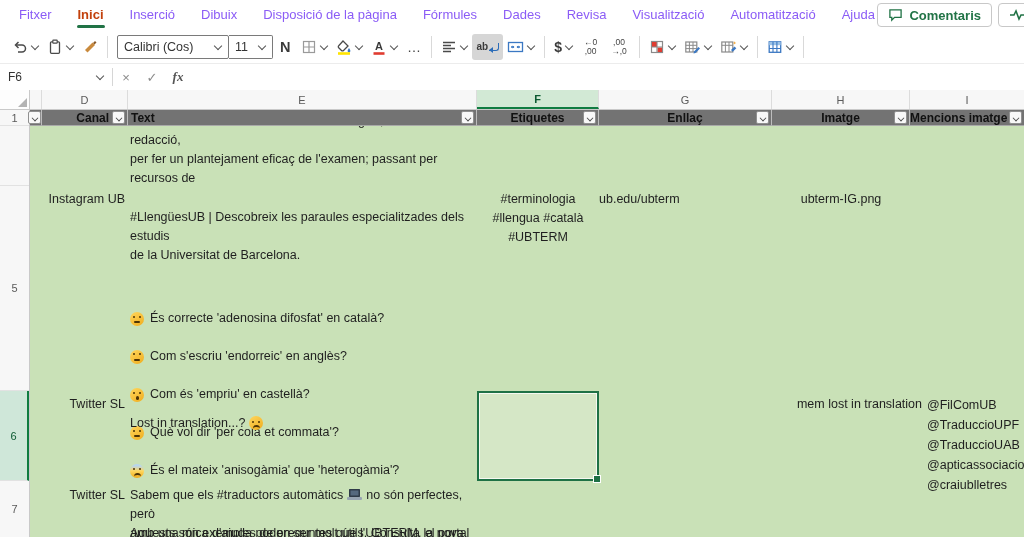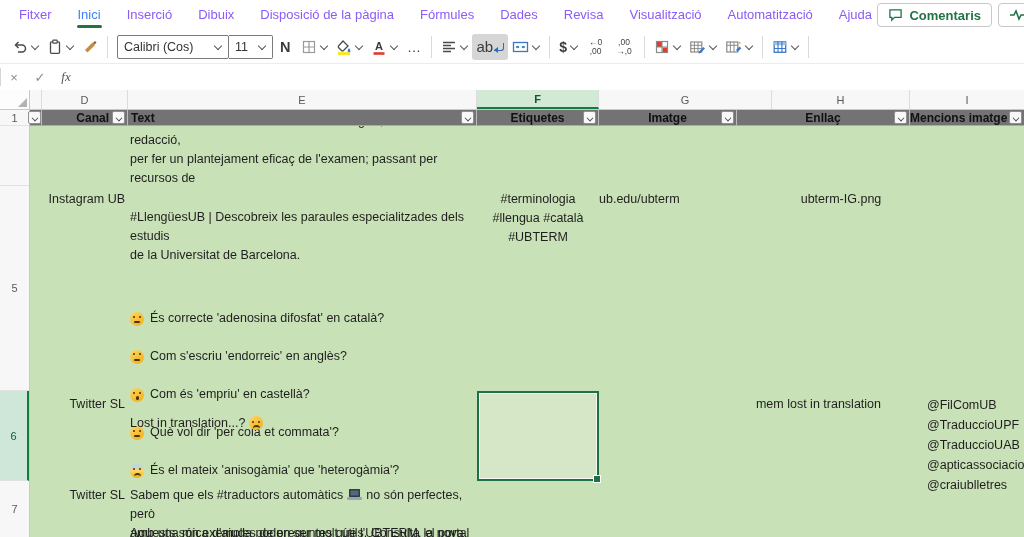--- a/index.html
+++ b/index.html
@@ -1,48 +1,48 @@
 <!DOCTYPE html>
 <html><head>
 <meta charset="utf-8">
 <style>
   html,body{margin:0;padding:0}
   body{width:1024px;height:537px;overflow:hidden;font-family:"Liberation Sans",sans-serif;background:#fff;position:relative;color:#262626}
   
   .ribbon{position:absolute;left:0;top:0;width:1024px;height:30px;background:#fff;display:flex;align-items:center}
   .tabs{display:flex;align-items:center;padding-left:6px}
   .tab{padding:0 13px;font-size:13px;color:#8b5cf6;height:30px;line-height:30px;position:relative;cursor:default;white-space:nowrap}
-  .tab.active{color:#3b82f6;font-weight:400}
+  .tab.active{color:#c2410c;font-weight:700}
   .tab.active::after{content:"";position:absolute;left:12px;right:12px;bottom:2px;height:3px;border-radius:2px;background:#217346}
   .comments-btn{position:absolute;right:32px;top:3px;height:24px;display:flex;align-items:center;gap:6px;padding:0 10px;background:#fff;border:1px solid #c8c8c8;border-radius:4px;color:#217346;font-size:13px;font-weight:600;font-family:inherit}
   .activity-btn{position:absolute;right:-14px;top:3px;width:40px;height:24px;background:#fff;border:1px solid #c8c8c8;border-radius:4px;display:flex;align-items:center;justify-content:center}
   
   .toolbar{position:absolute;left:0;top:30px;width:1024px;height:34px;background:#fff;display:flex;align-items:center;padding-left:8px;box-sizing:border-box;border-bottom:1px solid #ececec}
   .tb{display:flex;align-items:center;gap:3px;height:26px;padding:0 4px;background:transparent;border:none;border-radius:3px;color:#3b3b3b;font-family:inherit}
   .tb.pressed{background:#d6d6d6}
   .sep{width:1px;height:22px;background:#d9d9d9;margin:0 5px;flex:none}
   .chev{width:8px;height:8px;display:inline-block;position:relative;flex:none}
   .chev::before{content:"";position:absolute;left:1px;top:0;width:5px;height:5px;border-right:1.4px solid #555;border-bottom:1.4px solid #555;transform:rotate(45deg)}
   .inputbox{display:flex;align-items:center;justify-content:space-between;border:1px solid #7a7a7a;border-radius:2px;height:24px;background:#fff;padding:0 6px;box-sizing:border-box;font-size:12.5px;color:#333}
   .fontbox{width:112px;margin-left:4px}
   .sizebox{width:44px;border-left:none;border-radius:0 2px 2px 0}
   .fmtbox{width:116px;margin:0 2px}
   .boldN{font-weight:800;font-size:14.5px;padding:0 7px}
   .dollar{font-size:14px;font-weight:600}
   .dec{display:flex;flex-direction:column;align-items:center;line-height:8.5px;font-size:8.5px;color:#444;padding:0 3px}
   .dots{display:inline-block;width:16px;text-align:center;font-size:14px;letter-spacing:1px;color:#444}
-  .wrapg{font-size:15px;font-weight:400;line-height:9px}
+  .wrapg{font-size:10px;font-weight:700;line-height:9px}
   .wraparrow{display:inline-block;width:9px;height:7px;border-bottom:1.4px solid #2b6cb8;border-right:1.4px solid #2b6cb8;border-radius:0 0 3px 0;position:relative;margin-left:-2px}
   .wraparrow::before{content:"";position:absolute;left:-3px;bottom:-3.5px;border:3px solid transparent;border-right:4px solid #2b6cb8}
   
   .fbar{position:absolute;left:0;top:64px;width:1024px;height:26px;background:#fff;border-bottom:1px solid #cfcfcf;display:flex;align-items:center}
   .namebox{width:112px;height:100%;display:flex;align-items:center;justify-content:space-between;padding:0 8px;box-sizing:border-box;font-size:12px;color:#333}
   .vline{width:1px;height:18px;background:#d6d6d6}
   .fico{width:26px;text-align:center;color:#8a8a8a;font-size:13px}
-  .fx{font-family:"Liberation Serif",serif;font-style:italic;font-weight:400;color:#555}
+  .fx{font-family:"Liberation Serif",serif;font-style:italic;font-weight:700;color:#555}
   
   .corner{position:absolute;left:0;top:90px;width:30px;height:20px;background:#fdfdfd;border-right:1px solid #c9c9c9;border-bottom:1px solid #c9c9c9;box-sizing:border-box}
   .corner i{position:absolute;right:2px;bottom:2px;width:0;height:0;border-left:9px solid transparent;border-bottom:9px solid #b3b3b3}
   .colheads{position:absolute;left:30px;top:90px;height:20px;right:0;display:flex;background:#f7f7f7;border-bottom:1px solid #c9c9c9;box-sizing:border-box}
   .colh{height:100%;box-sizing:border-box;border-right:1px solid #dcdcdc;font-size:11px;color:#5a5a5a;display:flex;align-items:center;justify-content:center}
   .colh.sel{background:#d2e9d5;color:#0c5a32;font-weight:600;border-bottom:2px solid #107c41}
   .rowheads{position:absolute;left:0;top:110px;width:30px;bottom:0;background:#f7f7f7;border-right:1px solid #c9c9c9;box-sizing:border-box}
   .rowh{box-sizing:border-box;border-bottom:1px solid #e2e2e2;font-size:11px;color:#5a5a5a;display:flex;align-items:center;justify-content:center}
   .rowh.sel{background:#cfe7d9;color:#0c5a32;border-right:2px solid #107c41}
   
@@ -264,20 +264,24 @@
           <rect x="2.2" y="2.8" width="11.5" height="3.4" fill="#9dc3e6"></rect>
           <path d="M2.2 9.5 H13.7 M6 2.8 V13.3 M9.9 2.8 V13.3" stroke="#3b78c3" stroke-width="1.1"></path>
         </svg>
       </span>
       <i class="chev"></i>
   </button>
   <span class="sep"></span>
 </div>
 
 <div class="fbar">
+  <div class="namebox">
+    <span>F6</span>
+      <i class="chev"></i>
+  </div>
   <span class="vline"></span>
   <span class="fico">×</span>
   <span class="fico">✓</span>
   <span class="fico fx">fx</span>
   <div style="flex:1;height:100%"></div>
 </div>
 
 <div class="corner">
     <i></i>
   </div>
@@ -309,26 +313,26 @@
       <span class="fbtn"></span>
     </div>
   <div class="hcell" style="width:349px;padding-left:3px">
       <span>Text</span>
       <span class="fbtn"></span>
     </div>
   <div class="hcell" style="width:122px;justify-content:center">
       <span>Etiquetes</span>
       <span class="fbtn"></span>
     </div>
+  <div class="hcell" style="width:173px;justify-content:center">
+      <span>Enllaç</span>
+      <span class="fbtn"></span>
+    </div>
   <div class="hcell" style="width:138px;justify-content:center">
       <span>Imatge</span>
-      <span class="fbtn"></span>
-    </div>
-  <div class="hcell" style="width:173px;justify-content:center">
-      <span>Enllaç</span>
       <span class="fbtn"></span>
     </div>
   <div class="hcell" style="width:114px;justify-content:flex-start;border-right:none;padding-right:10px">
       <span>Mencions imatge</span>
       <span class="fbtn"></span>
     </div>
 </div>
 
 <div class="sheet">
 
@@ -375,21 +379,21 @@
 #UBTERM</span></div>
     <div class="cell c-g"><span>ub.edu/ubterm</span></div>
     <div class="cell c-h"><span>ubterm-IG.png</span></div>
   </div>
 
   <div class="brow" style="height:90px">
     <div class="cell c-d"><span>Twitter SL</span></div>
     <div class="cell c-e" style="padding-top:4px">
       <span>Lost in translation...?</span><span class="emo m-sad inl"></span>
     </div>
-    <div class="cell c-h" style="left:701px;width:150px;text-align:right"><span>mem lost in translation</span></div>
+    <div class="cell c-h" style="left:742px;width:150px;text-align:right"><span>mem lost in translation</span></div>
     <div class="cell c-i" style="bottom:auto;height:104px"><span>@FilComUB
 @TraduccioUPF
 @TraduccioUAB
 @apticassociacio
 @craiublletres</span></div>
   </div>
 
   <div class="brow" style="height:56px">
     <div class="cell c-d" style="padding-top:5px"><span>Twitter SL</span></div>
     <div class="cell c-e" style="padding-top:5px;white-space:normal">

